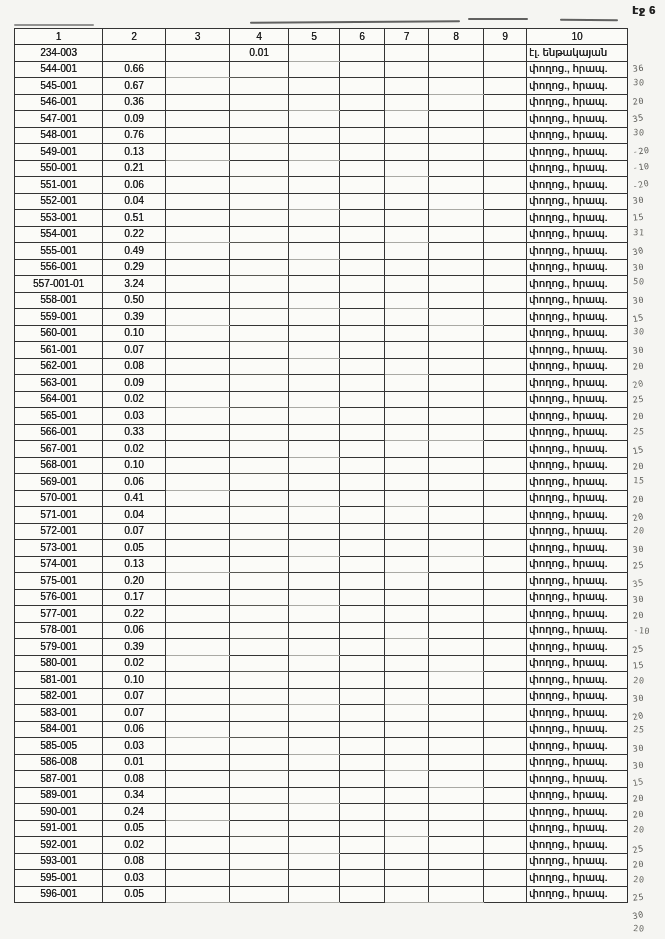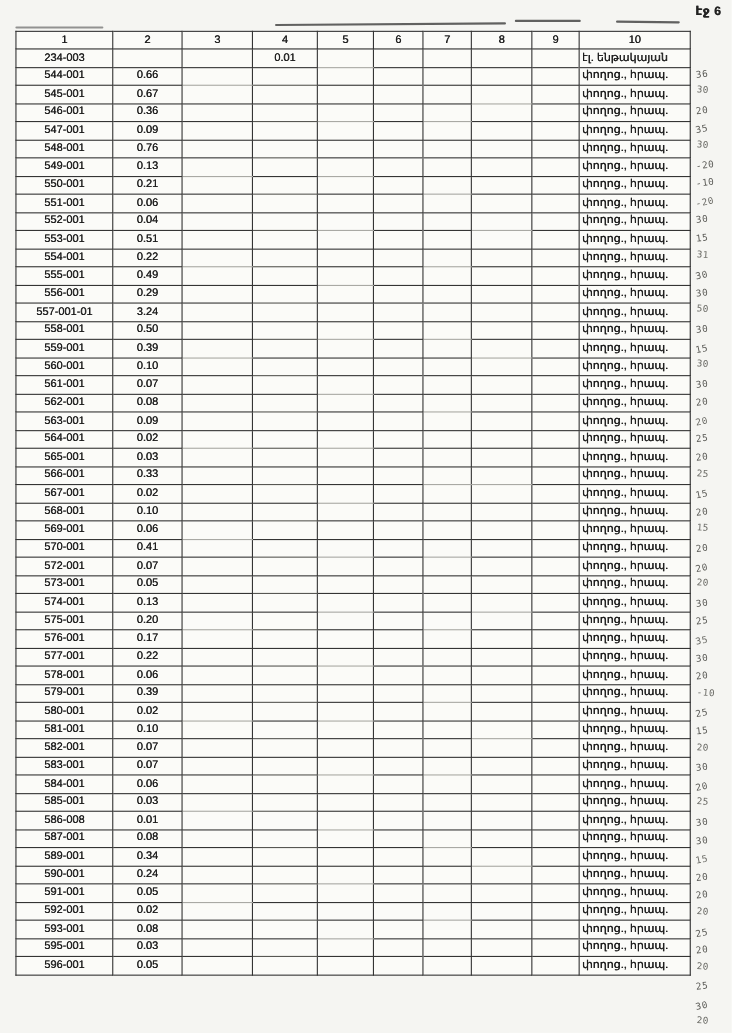--- a/index.html
+++ b/index.html
@@ -456,20 +456,32 @@
     <td class="c-num"></td>
     <td class="c-num"></td>
     <td class="c-num"></td>
     <td class="c-num"></td>
     <td class="c-num"></td>
     <td class="c-num"></td>
     <td class="c-num"></td>
     <td class="c-use">փողոց., հրապ.</td>
   </tr>
 
+  <tr>
+    <td class="c-code">571-001</td>
+    <td class="c-num">0.04</td>
+    <td class="c-num"></td>
+    <td class="c-num"></td>
+    <td class="c-num"></td>
+    <td class="c-num"></td>
+    <td class="c-num"></td>
+    <td class="c-num"></td>
+    <td class="c-num"></td>
+    <td class="c-use">փողոց., հրապ.</td>
+  </tr>
 
   <tr>
     <td class="c-code">572-001</td>
     <td class="c-num">0.07</td>
     <td class="c-num"></td>
     <td class="c-num"></td>
     <td class="c-num"></td>
     <td class="c-num"></td>
     <td class="c-num"></td>
     <td class="c-num"></td>
@@ -627,21 +639,21 @@
     <td class="c-num"></td>
     <td class="c-num"></td>
     <td class="c-num"></td>
     <td class="c-num"></td>
     <td class="c-num"></td>
     <td class="c-num"></td>
     <td class="c-use">փողոց., հրապ.</td>
   </tr>
 
   <tr>
-    <td class="c-code">585-001</td>
+    <td class="c-code">585-005</td>
     <td class="c-num">0.03</td>
     <td class="c-num"></td>
     <td class="c-num"></td>
     <td class="c-num"></td>
     <td class="c-num"></td>
     <td class="c-num"></td>
     <td class="c-num"></td>
     <td class="c-num"></td>
     <td class="c-use">փողոց., հրապ.</td>
   </tr>

